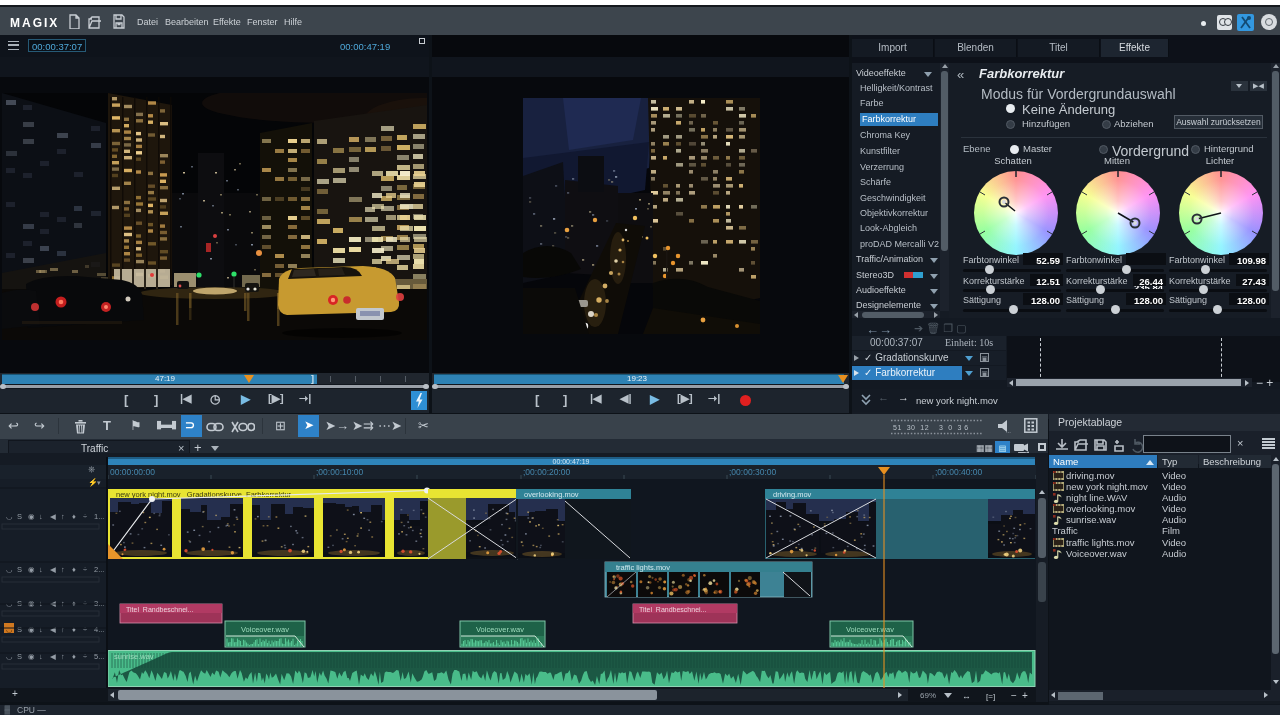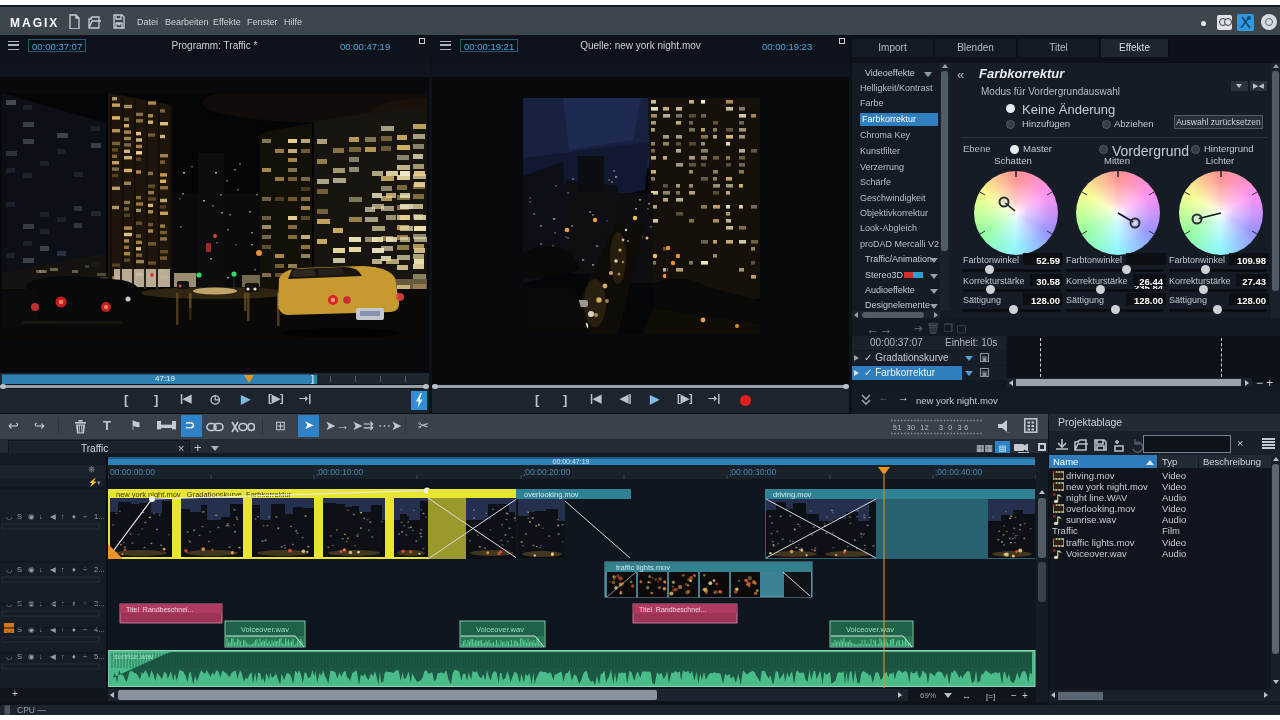--- a/index.html
+++ b/index.html
@@ -17,21 +17,21 @@
 .burger:after{content:"";position:absolute;left:0;top:2.2px;width:11px;height:1.6px;background:#aab2ba;}
 
 .transport{position:absolute;height:24px;background:#1d242d;}
 .tbtn{position:absolute;top:3px;color:#b9c1c9;font-size:13px;font-weight:bold;}
 
 #rpanel{position:absolute;left:852px;top:28px;width:428px;height:384px;background:#151b24;}
 .rtab{position:absolute;top:4px;height:18px;line-height:18px;background:#141a23;border-right:1px solid #0a0e14;color:#b6bdc5;font-size:10px;text-align:center;}
 
 #efflist{position:absolute;left:0;top:28px;width:88px;height:254px;background:#151b24;color:#b8bfc7;font-size:9px;white-space:nowrap;}
 .eitem{position:absolute;left:8px;white-space:nowrap;}
-.eheader{position:absolute;left:13px;white-space:nowrap;color:#c8cdd3;}
+.eheader{position:absolute;left:4px;white-space:nowrap;color:#c8cdd3;}
 .esel{position:absolute;left:8px;width:78px;background:#2e7ec0;color:#fff;padding-left:2px;}
 .darr{position:absolute;width:0;height:0;border-left:4px solid transparent;border-right:4px solid transparent;border-top:5px solid #8fa0ae;}
 
 .wheel{position:absolute;width:84px;height:84px;border-radius:50%;
 background:radial-gradient(circle at 50% 50%, rgba(255,255,255,0.95) 0%, rgba(255,255,255,0.55) 20%, rgba(255,255,255,0.12) 55%, rgba(255,255,255,0) 85%),
 conic-gradient(from 0deg, #ff8888, #ff88f2, #9088ff, #88f4ff, #8cff96, #f6ff88, #ff8888);}
 .slrow{position:absolute;font-size:9px;color:#c0c6cc;white-space:nowrap;}
 .slval{position:absolute;font-size:9.5px;font-weight:bold;color:#fff;text-align:right;}
 .sltrack{position:absolute;height:3px;background:#0a0d12;border-radius:2px;}
 .slthumb{position:absolute;width:9px;height:9px;border-radius:50%;background:#ccd1d6;}
@@ -78,21 +78,20 @@
     </div>
     <div class="abs" style="left:1261px;top:7px;width:16px;height:16px;border-radius:50%;background:#d8dce0;">
       <div class="abs" style="left:4px;top:4px;width:8px;height:8px;border-radius:50%;border:1.2px solid #60686f;box-sizing:border-box;"></div>
     </div>
   </div>
 
   <div id="progmon" class="abs" style="left:0;top:28px;width:429px;height:377px;background:#07090d;">
     <div class="monhead" style="left:0;top:0;width:429px;">
       <div class="burger"></div>
       <div class="tc" style="left:28px;">00:00:37:07</div>
-      <div class="abs" style="left:0;width:429px;top:5px;text-align:center;color:#ccd1d6;">Programm: Traffic *</div>
       <div class="tc2" style="left:340px;">00:00:47:19</div>
       <div class="abs" style="left:419px;top:3px;width:6px;height:6px;border:1.5px solid #c8cdd2;"></div>
     </div>
     <div class="abs" style="left:0;top:22px;width:429px;height:20px;background:#10151d;"></div>
 
     <div class="abs" style="left:2px;top:58px;width:425px;height:247px;background:#000;overflow:hidden;">
       <svg width="425" height="247">
           <rect width="425" height="247" fill="#040507"></rect>
           <ellipse cx="330" cy="10" rx="130" ry="20" fill="#2c1a10" opacity="0.35"></ellipse>
           <ellipse cx="420" cy="30" rx="60" ry="25" fill="#331d10" opacity="0.3"></ellipse>
@@ -481,27 +480,20 @@
       <div class="tbtn" style="left:241px;color:#79bce4;font-size:12px;">▶</div>
       <div class="tbtn" style="left:268px;font-size:11px;">[▶]</div>
       <div class="tbtn" style="left:299px;font-size:11px;">➝|</div>
       <div class="abs" style="left:411px;top:2px;width:16px;height:19px;background:#2e8fd4;"><svg width="16" height="19">
             <polygon points="9.5,2 5,10.5 7.8,10.5 6.5,17 11.5,8.5 8.6,8.5 11,2" fill="#eaf4fb"></polygon>
           </svg></div>
     </div>
   </div>
 
   <div id="srcmon" class="abs" style="left:432px;top:28px;width:417px;height:377px;background:#07090d;">
-    <div class="monhead" style="left:0;top:0;width:417px;">
-      <div class="burger"></div>
-      <div class="tc" style="left:28px;">00:00:19:21</div>
-      <div class="abs" style="left:0;width:417px;top:5px;text-align:center;color:#ccd1d6;">Quelle: new york night.mov</div>
-      <div class="tc2" style="left:330px;">00:00:19:23</div>
-      <div class="abs" style="left:407px;top:3px;width:6px;height:6px;border:1.5px solid #c8cdd2;"></div>
-    </div>
     <div class="abs" style="left:0;top:22px;width:417px;height:20px;background:#10151d;"></div>
 
     <div class="abs" style="left:91px;top:63px;width:237px;height:236px;background:#000;overflow:hidden;">
       <svg width="237" height="236">
           <rect width="237" height="236" fill="#05060a"></rect>
           <polygon points="0,0 132,0 126,70 0,100" fill="#18213f"></polygon>
           <polygon points="40,0 118,0 110,42 46,52" fill="#1f2a52"></polygon>
           <polygon points="0,60 126,44 122,92 0,118" fill="#111831"></polygon>
           <polygon points="125,0 237,0 237,200 215,205 130,192" fill="#15100a"></polygon>
           <rect x="128" y="2" width="5" height="3.6" fill="#f4ecc8" opacity="0.78"></rect>
@@ -686,20 +678,25 @@
           <rect x="143" y="152" width="1.5" height="30" fill="#1a1510"></rect>
           <path d="M0,155 q24,-14 48,0 l10,16 q-30,12 -58,8 z" fill="#080806"></path>
           <path d="M130,185 q30,-10 55,4 l52,14 v38 h-107 z" fill="#090907"></path>
           <path d="M0,190 h52 l14,46 H0 z" fill="#0b0a08"></path>
           <polygon points="130,210 237,226 237,236 120,236" fill="#100d07"></polygon>
           <circle cx="180" cy="222" r="2.4" fill="#e8a040"></circle>
           <circle cx="214" cy="228" r="2" fill="#d89030"></circle>
         </svg>
     </div>
 
+    <div class="abs" style="left:0;top:338px;width:417px;height:11px;background:#20262e;">
+      <div class="abs" style="left:2px;top:1px;width:410px;height:10px;background:#2e82b4;border-top:1px solid #1a5878;"></div>
+      <div class="abs" style="left:195px;top:1px;color:#e8f0f5;font-size:8px;">19:23</div>
+      <div class="abs" style="left:406px;top:2px;width:0;height:0;border-left:5px solid transparent;border-right:5px solid transparent;border-top:8px solid #e89020;"></div>
+    </div>
     <div class="abs" style="left:0;top:349px;width:417px;height:5px;background:#11161d;">
       <div class="abs" style="left:2px;top:1px;width:411px;height:3px;background:#999fa7;border-radius:2px;"></div>
       <div class="abs" style="left:0px;top:0px;width:6px;height:5px;background:#b8bec5;border-radius:3px;"></div>
       <div class="abs" style="left:411px;top:0px;width:6px;height:5px;background:#b8bec5;border-radius:3px;"></div>
     </div>
 
     <div class="transport" style="left:0;top:354px;width:417px;">
       <div class="tbtn" style="left:103px;">[</div>
       <div class="tbtn" style="left:131px;">]</div>
       <div class="tbtn" style="left:158px;font-size:11px;">|◀</div>
@@ -754,21 +751,21 @@
       <div class="abs" style="left:82px;top:1px;width:0;height:0;border-top:3px solid transparent;border-bottom:3px solid transparent;border-left:4px solid #98a0a8;"></div>
     </div>
 
     <div class="abs" style="left:97px;top:28px;width:322px;height:255px;background:#161c25;">
       <div class="abs" style="left:8px;top:4px;color:#aeb6be;font-size:13px;">«</div>
       <div class="abs" style="left:30px;top:3px;color:#e8ecf0;font-size:13px;font-weight:bold;font-style:italic;">Farbkorrektur</div>
       <div class="abs" style="left:282px;top:18px;width:17px;height:10px;background:#2a323c;">
           <div class="darr" style="left:5px;top:3px;border-top-color:#b8c0c8;border-left-width:3.5px;border-right-width:3.5px;border-top-width:4px;"></div>
         </div>
       <div class="abs" style="left:301px;top:18px;width:17px;height:10px;background:#2a323c;color:#b8c0c8;font-size:7px;text-align:center;line-height:10px;">▶◀</div>
-      <div class="abs" style="left:32px;top:23px;color:#b4bcc4;font-size:10px;">Modus für Vordergrundauswahl</div>
+      <div class="abs" style="left:32px;top:23px;color:#b4bcc4;font-size:14px;">Modus für Vordergrundauswahl</div>
 
       <div class="abs" style="left:57px;top:41px;width:9px;height:9px;border-radius:50%;background:#e8ecf0;"></div>
       <div class="abs" style="left:73px;top:39px;color:#c4cad0;font-size:13px;">Keine Änderung</div>
       <div class="abs" style="left:57px;top:57px;width:9px;height:9px;border-radius:50%;background:#343c46;border:1px solid #525a64;"></div>
       <div class="abs" style="left:73px;top:55px;color:#c4cad0;font-size:9.5px;">Hinzufügen</div>
       <div class="abs" style="left:153px;top:57px;width:9px;height:9px;border-radius:50%;background:#343c46;border:1px solid #525a64;"></div>
       <div class="abs" style="left:165px;top:55px;color:#c4cad0;font-size:9.5px;">Abziehen</div>
       <div class="abs" style="left:225px;top:52px;width:89px;height:14px;background:#262e38;border:1px solid #525a64;color:#c8ced4;font-size:8.5px;text-align:center;line-height:13px;white-space:nowrap;">Auswahl zurücksetzen</div>
       <div class="abs" style="left:12px;top:74px;width:306px;height:1px;background:#2a323c;"></div>
 
@@ -829,21 +826,21 @@
         <div class="abs" style="left:280px;top:190px;width:40px;height:12px;background:#0b0e13;"></div>
         <div class="slval" style="left:280px;top:192px;width:37px;">109.98</div>
       <div class="sltrack" style="left:14px;top:206px;width:98px;"></div>
         <div class="slthumb" style="left:36px;top:202px;"></div>
       <div class="sltrack" style="left:117px;top:206px;width:98px;"></div>
         <div class="slthumb" style="left:173px;top:202px;"></div>
       <div class="sltrack" style="left:220px;top:206px;width:98px;"></div>
         <div class="slthumb" style="left:252px;top:202px;"></div>
       <div class="slrow" style="left:14px;top:213px;">Korrekturstärke</div>
         <div class="abs" style="left:81px;top:211px;width:33px;height:12px;background:#0b0e13;"></div>
-        <div class="slval" style="left:74px;top:213px;width:37px;">30.58</div>
+        <div class="slval" style="left:74px;top:213px;width:37px;">12.51</div>
       <div class="slrow" style="left:117px;top:213px;">Korrekturstärke</div>
         <div class="abs" style="left:184px;top:211px;width:33px;height:12px;background:#0b0e13;"></div>
         <div class="slval" style="left:177px;top:213px;width:37px;">26.44</div>
       <div class="slrow" style="left:220px;top:213px;">Korrekturstärke</div>
         <div class="abs" style="left:287px;top:211px;width:33px;height:12px;background:#0b0e13;"></div>
         <div class="slval" style="left:280px;top:213px;width:37px;">27.43</div>
       <div class="sltrack" style="left:14px;top:226px;width:98px;"></div>
         <div class="slthumb" style="left:37px;top:222px;"></div>
       <div class="sltrack" style="left:117px;top:226px;width:98px;"></div>
         <div class="slthumb" style="left:147px;top:222px;"></div>
@@ -870,21 +867,21 @@
       <div class="abs" style="left:1.5px;top:1px;width:0;height:0;border-left:3px solid transparent;border-right:3px solid transparent;border-bottom:4px solid #98a0a8;"></div>
       <div class="abs" style="left:1px;top:8px;width:7px;height:220px;background:#525c66;border-radius:3px;"></div>
       <div class="abs" style="left:1.5px;top:255px;width:0;height:0;border-left:3px solid transparent;border-right:3px solid transparent;border-top:4px solid #98a0a8;"></div>
     </div>
 
     <div class="abs" style="left:0;top:283px;width:428px;height:94px;background:#131922;">
       <div class="abs" style="left:14px;top:4px;color:#7f93a5;font-size:13px;font-weight:bold;">←→</div>
       <div class="abs" style="left:62px;top:4px;color:#4e5862;font-size:11px;">➔ 🗑 ❐ ▢</div>
       <div class="abs" style="left:0;top:18px;width:154px;height:14px;background:#1a212b;color:#aeb6bf;font-size:10px;">
           <span style="position:absolute;left:18px;top:1px;">00:00:37:07</span>
-          <span style="position:absolute;left:93px;top:1px;">Einheit: 10s</span>
+          <span style="position:absolute;left:93px;top:1px;font-family:Liberation Serif, serif;">Einheit: 10s</span>
         </div>
       <div class="abs" style="left:155px;top:18px;width:273px;height:46px;background:#0d1118;"></div>
 
       <div class="abs" style="left:0;top:33px;width:154px;height:14px;background:#171e28;">
         <div class="abs" style="left:2px;top:4px;width:0;height:0;border-top:3.5px solid transparent;border-bottom:3.5px solid transparent;border-left:5px solid #98a0a8;"></div>
         <div class="abs" style="left:12px;top:1px;color:#c8ced4;font-size:10px;">✓ Gradationskurve</div>
         <div class="darr" style="left:113px;top:5px;border-top-color:#4f9fd0;"></div>
         <div class="abs" style="left:128px;top:2px;width:9px;height:9px;border:1px solid #8a929a;font-size:7px;color:#8a929a;text-align:center;line-height:9px;">▣</div>
       </div>
       <div class="abs" style="left:0;top:48px;width:154px;height:14px;background:#171e28;">

